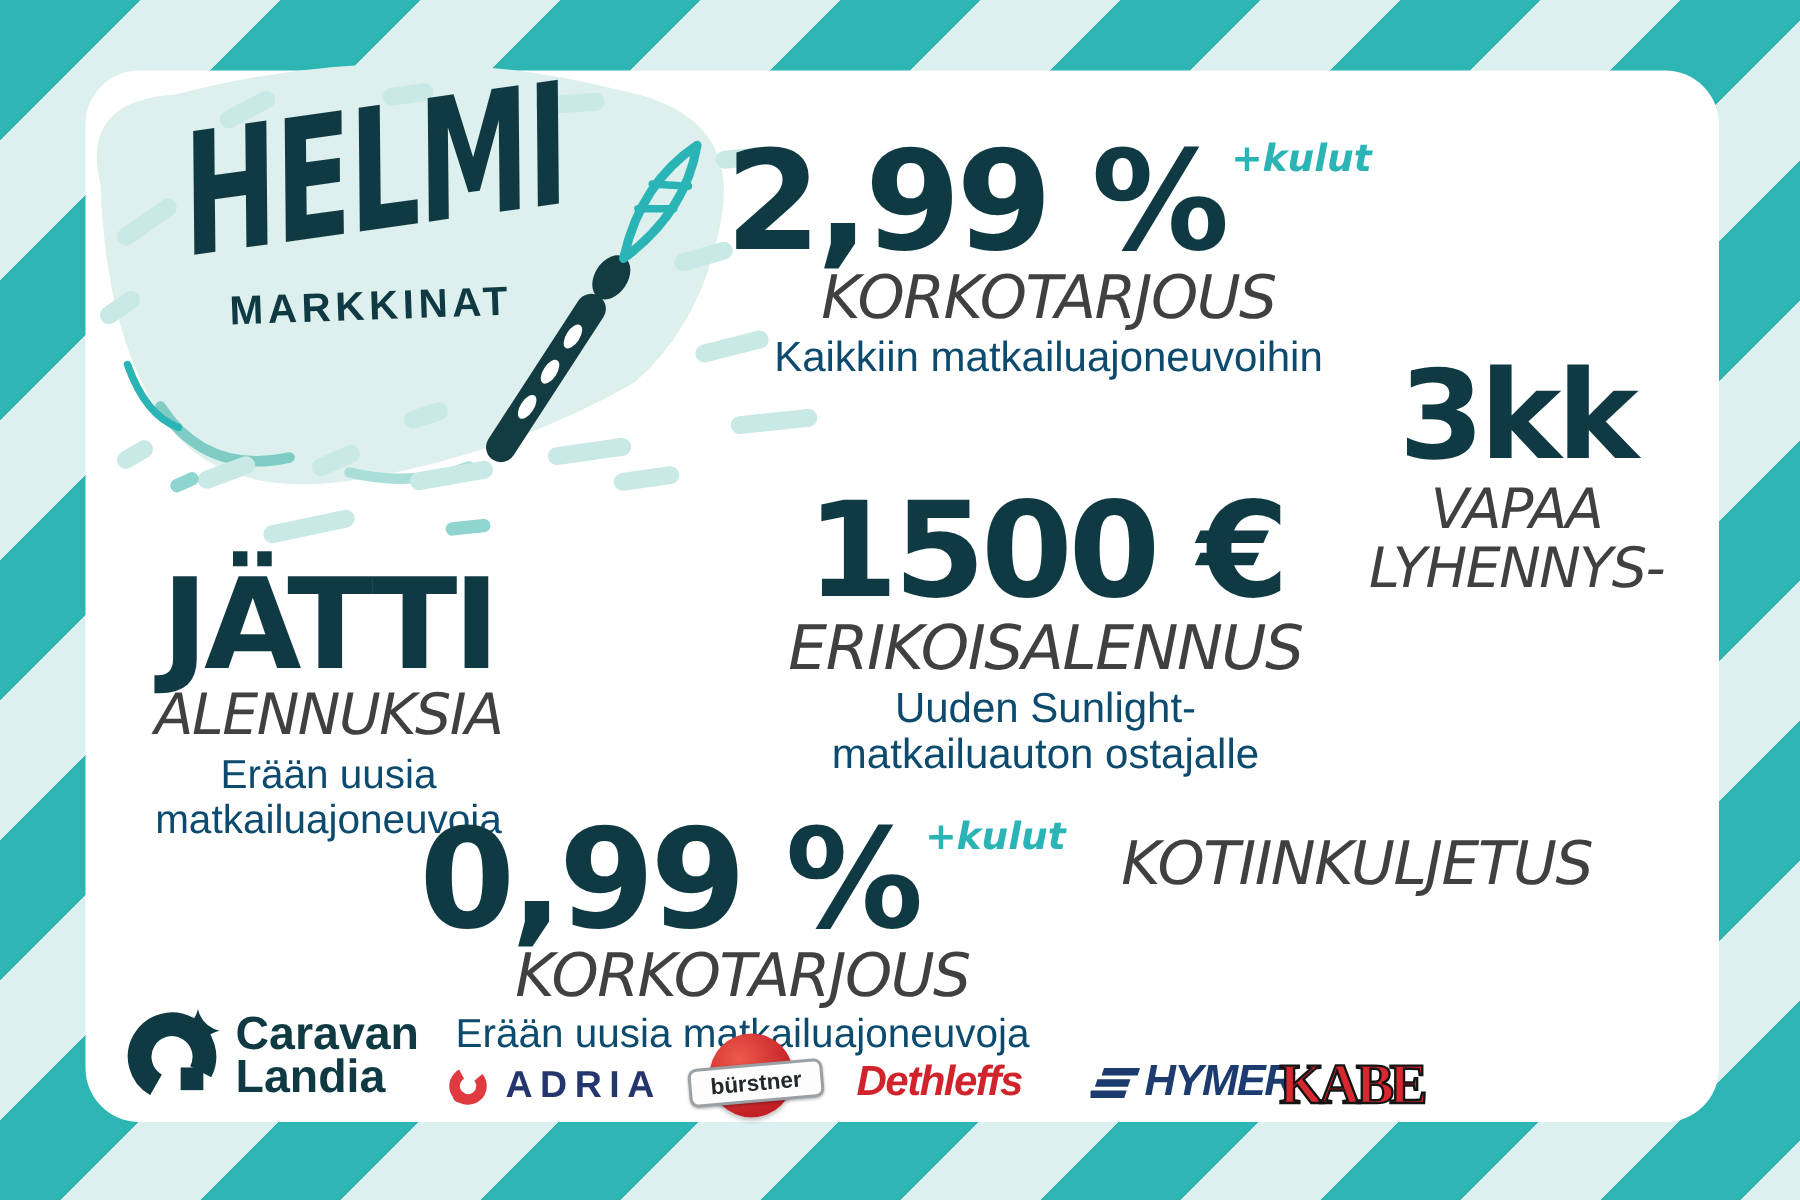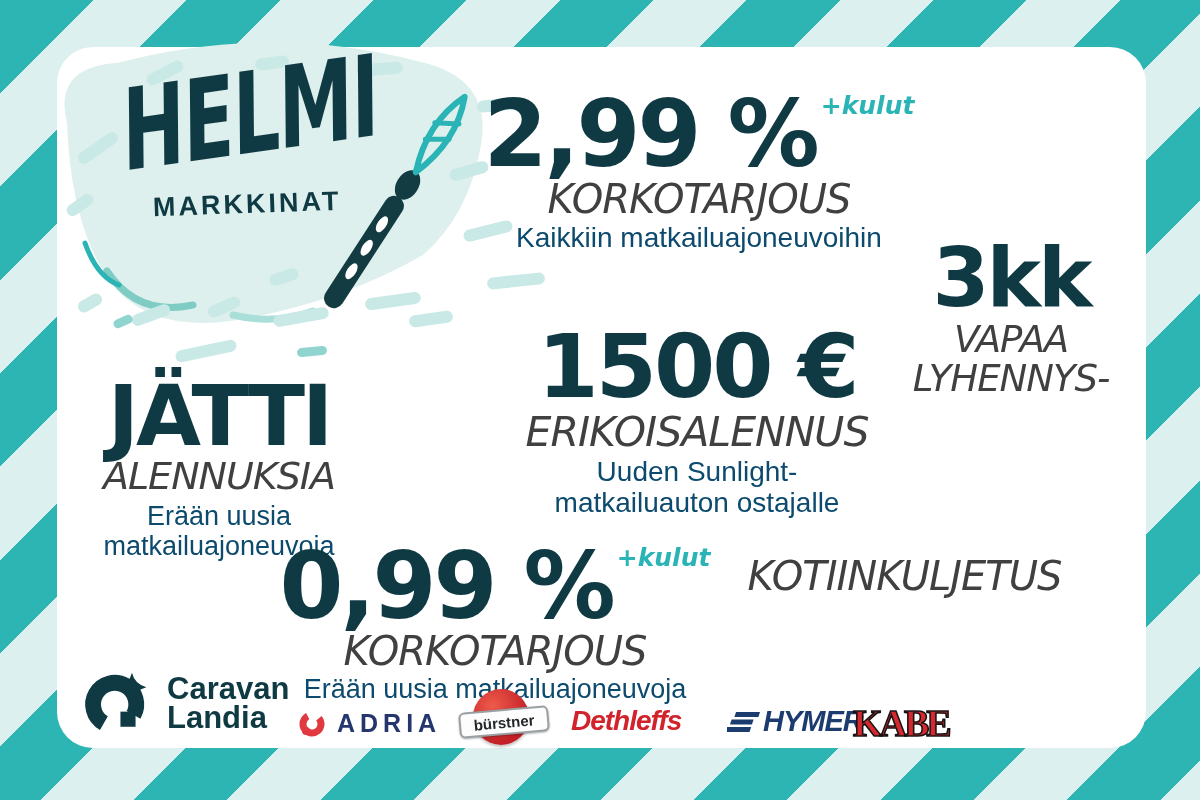--- a/index.html
+++ b/index.html
@@ -53,21 +53,21 @@
   .o-rate-bottom{left:178px;top:496px;width:520px;}
   .o-rate-bottom .big{font-size:92px;}
   .o-rate-bottom .teal-label{font-size:40px;}
   .o-rate-bottom .desc{margin-top:2px;font-size:27px;}
 
   .o-delivery{left:640px;top:502px;width:415px;}
   .o-delivery .big{font-size:72px;letter-spacing:-2px;}
   .o-delivery .teal-label{font-size:40px;margin-top:6px;}
 
   
-  .caravan{left:26px;top:620px;display:flex;align-items:center;gap:12px;}
+  .caravan{left:26px;top:620px;display:flex;align-items:center;gap:2px;}
   .caravan-text{font-weight:bold;font-size:31px;color:#0f3a43;line-height:.95;}
   .adria{left:240px;top:662px;display:flex;align-items:center;gap:8px;}
   .adria-label{font-weight:bold;font-size:25px;color:#24366d;letter-spacing:5px;}
   .burstner{left:402px;top:642px;width:86px;height:62px;}
   .b-circle{position:absolute;left:14px;top:0;width:56px;height:56px;border-radius:50%;
     background:radial-gradient(circle at 35% 30%,#ef5a4b,#c22026 70%);box-shadow:0 2px 3px rgba(0,0,0,.25);}
   .b-plate{position:absolute;left:0px;top:20px;width:86px;height:22px;background:#fdfdfd;
     border:2px solid #9aa0a4;border-radius:6px;transform:rotate(-5deg);
     display:flex;align-items:center;justify-content:center;
     font-weight:bold;font-size:15px;color:#25282a;box-shadow:0 1px 2px rgba(0,0,0,.3);}

